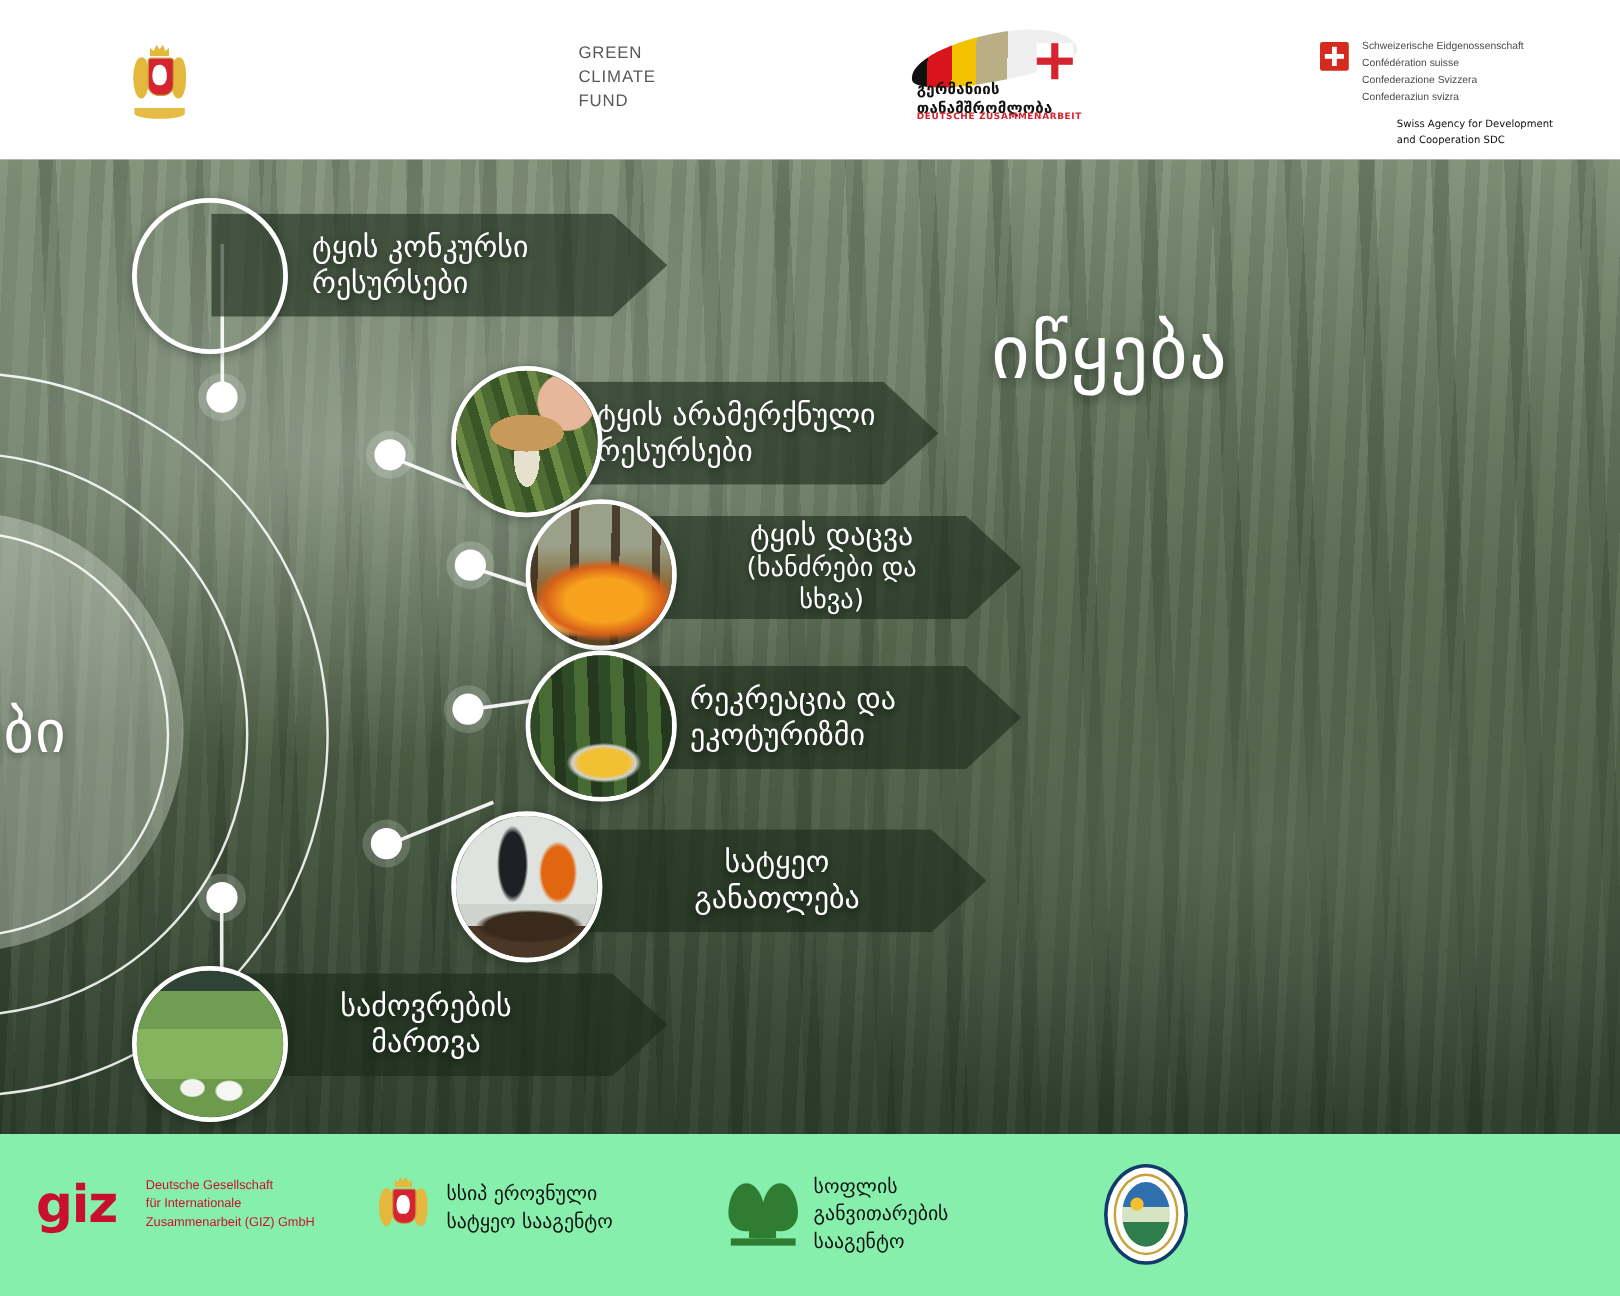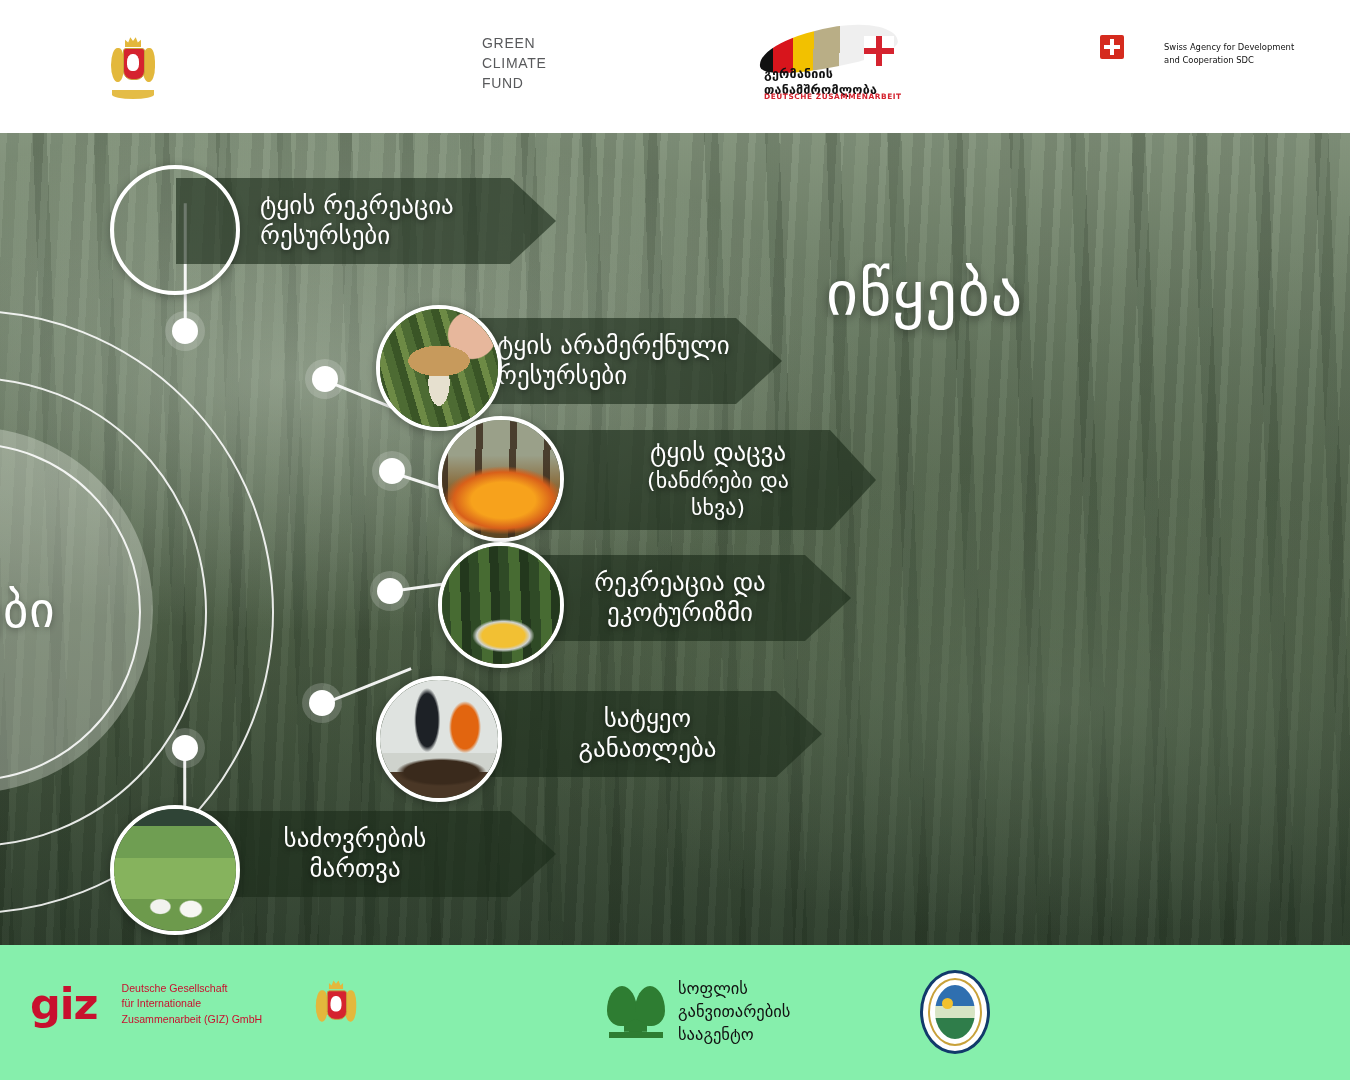--- a/index.html
+++ b/index.html
@@ -188,20 +188,26 @@
           <div>გერმანიის</div>
           <div>თანამშრომლობა</div>
         </div>
         <div class="t2">DEUTSCHE ZUSAMMENARBEIT</div>
       </div>
     </div>
 
     <div class="logo sdc" style="left:1100px;top:32px;">
       <div class="swissflag"></div>
       <div>
+        <div class="sdc-lines">
+          <div>Schweizerische Eidgenossenschaft</div>
+          <div>Confédération suisse</div>
+          <div>Confederazione Svizzera</div>
+          <div>Confederaziun svizra</div>
+        </div>
         <div class="sdc-bold">
           <div>Swiss Agency for Development</div>
           <div>and Cooperation SDC</div>
         </div>
       </div>
     </div>
   </div>
 
   <div class="main">
     <div class="forestbg"></div>
@@ -224,41 +230,41 @@
 
     <div class="node" style="left:172px;top:185px;"></div>
     <div class="node" style="left:312px;top:233px;"></div>
     <div class="node" style="left:379px;top:325px;"></div>
     <div class="node" style="left:377px;top:445px;"></div>
     <div class="node" style="left:309px;top:557px;"></div>
     <div class="node" style="left:172px;top:602px;"></div>
 
     <div class="arrow" style="left:176px;top:45px;width:380px;height:86px;">
       <div class="txt" style="margin-left:84px;">
-        <div>ტყის რეკრეაცია</div>
+        <div>ტყის კონკურსი</div>
         <div>რესურსები</div>
       </div>
     </div>
 
     <div class="arrow" style="left:447px;top:185px;width:335px;height:86px;">
       <div class="txt" style="margin-left:50px;">
         <div>ტყის არამერქნული</div>
         <div>რესურსები</div>
       </div>
     </div>
 
-    <div class="arrow" style="left:538px;top:297px;width:338px;height:100px;">
+    <div class="arrow" style="left:513px;top:297px;width:338px;height:86px;">
       <div class="txt" style="margin-left:90px;text-align:center;width:180px;">
         <div>ტყის დაცვა</div>
         <div style="font-size:22px;">(ხანძრები და სხვა)</div>
       </div>
     </div>
 
     <div class="arrow" style="left:513px;top:422px;width:338px;height:86px;">
-      <div class="txt" style="margin-left:62px;text-align:center;width:210px;">
+      <div class="txt" style="margin-left:62px;text-align:left;width:210px;">
         <div>რეკრეაცია და</div>
         <div>ეკოტურიზმი</div>
       </div>
     </div>
 
     <div class="arrow" style="left:447px;top:558px;width:375px;height:86px;">
       <div class="txt" style="margin-left:108px;text-align:center;width:185px;">
         <div>სატყეო</div>
         <div>განათლება</div>
       </div>
@@ -307,20 +313,24 @@
     </div>
 
     <div class="fitem" style="left:313px;top:26px;">
       <div class="coa" style="transform:scale(.92);">
         <div class="lionl"></div>
         <div class="lionr"></div>
         <div class="crown"></div>
         <div class="shield"></div>
         <div class="rider"></div>
       </div>
+      <div class="geo-txt">
+        <div>სსიპ ეროვნული</div>
+        <div>სატყეო სააგენტო</div>
+      </div>
     </div>
 
     <div class="fitem" style="left:607px;top:32px;">
       <div class="tree-mark">
         <div class="tl"></div>
         <div class="tr"></div>
         <div class="trunk"></div>
         <div class="house"></div>
         <div class="base"></div>
       </div>

